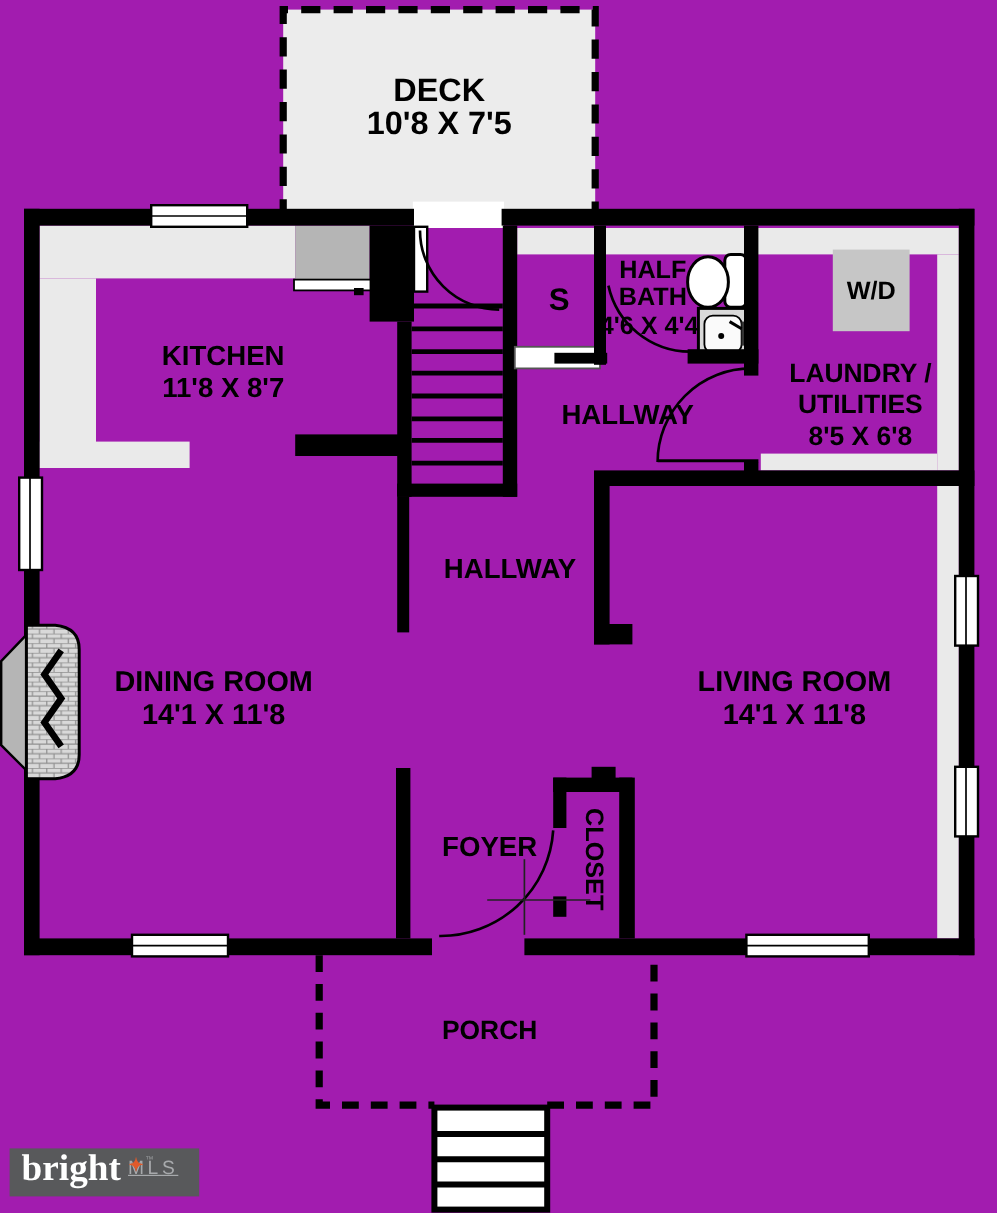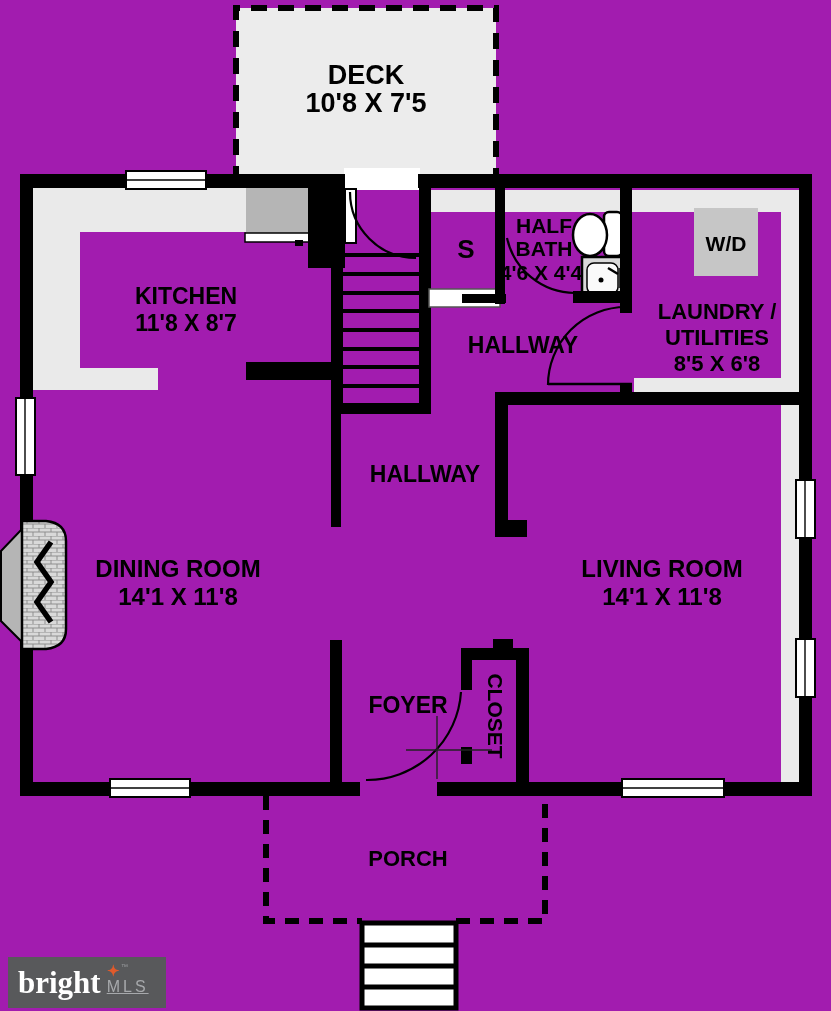--- a/index.html
+++ b/index.html
@@ -8,22 +8,22 @@
   svg{position:absolute;left:0;top:0;}
   svg text{font-family:"Liberation Sans", sans-serif;font-weight:bold;fill:#000;}
   .wall{fill:#000;}
   .shade{fill:#eaeaea;}
   .win{fill:#fff;stroke:#000;stroke-width:2;}
   .winline{stroke:#000;stroke-width:1.4;}
   .arc{fill:none;stroke:#000;stroke-width:2.2;}
   .thin{fill:none;stroke:#222;stroke-width:1.4;}
   .tread{stroke:#000;stroke-width:4;}
   
-  .logo{position:absolute;left:8px;top:957px;width:158px;height:51px;background:#58595b;
-        display:flex;align-items:center;padding-left:10px;box-sizing:border-box;}
+  .logo{position:absolute;left:8px;top:957px;width:158px;height:40px;background:#58595b;
+        display:flex;padding-left:10px;box-sizing:border-box;}
   .logo .brand{font-family:"Liberation Serif", serif;font-weight:bold;font-size:31px;
                color:#ffffff;line-height:1;letter-spacing:0px;}
   .logo .star{position:absolute;left:99px;top:5px;color:#e05a2b;font-size:15px;font-weight:bold;}
   .logo .tm{position:absolute;left:113px;top:6px;color:#9b9da0;font-size:7px;}
   .logo .mls{font-family:"Liberation Sans", sans-serif;font-weight:normal;font-size:16px;
              color:#a7a9ac;letter-spacing:3px;margin-left:6px;margin-top:8px;text-decoration:underline;}
 </style>
 </head>
 <body>
 

